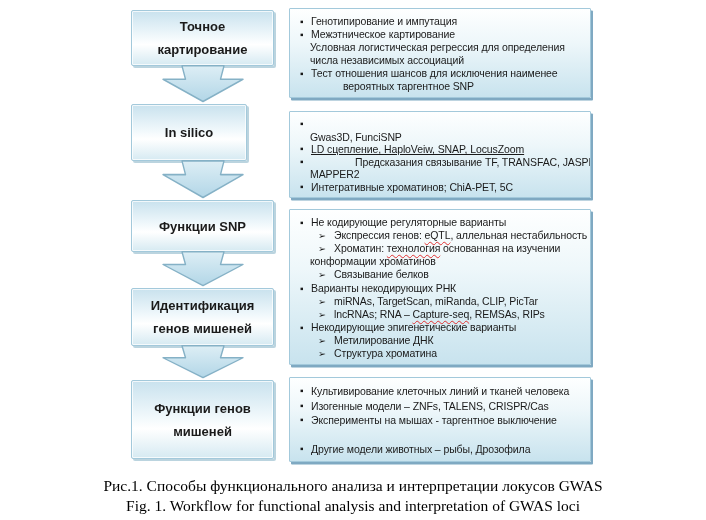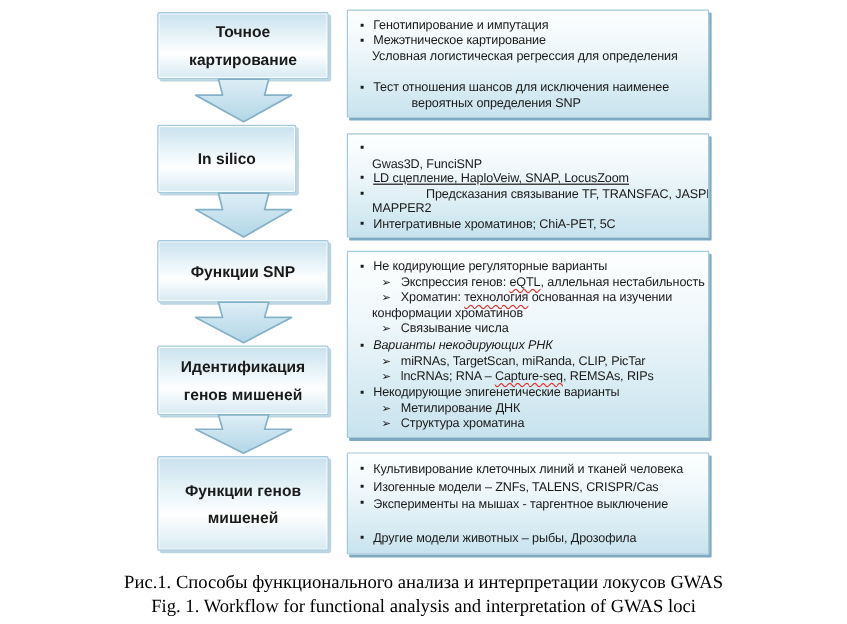--- a/index.html
+++ b/index.html
@@ -76,38 +76,39 @@
       <div class="flow-arrow" style="left: 152.5px; top: 251px; width: 100px; height: 36px;"><svg width="100" height="36" viewBox="0 0 100 36" preserveAspectRatio="none">
           <polygon points="29,0.8 71,0.8 67.5,13.5 90,13.5 50,34.6 10,13.5 32.5,13.5" fill="url(#agrad)" stroke="#85b1c6" stroke-width="1.4" stroke-linejoin="round"></polygon>
         </svg></div>
       <div class="flow-arrow" style="left: 152.5px; top: 345px; width: 100px; height: 34px;"><svg width="100" height="34" viewBox="0 0 100 36" preserveAspectRatio="none">
           <polygon points="29,0.8 71,0.8 67.5,13.5 90,13.5 50,34.6 10,13.5 32.5,13.5" fill="url(#agrad)" stroke="#85b1c6" stroke-width="1.4" stroke-linejoin="round"></polygon>
         </svg></div>
       <div class="panel" style="left: 289px; top: 8px; width: 302px; height: 90px;">
         <div class="pline" style="top: 6px; height: 13px; line-height: 13px;"><span class="bullet sq">▪</span><span class="ptext" style="margin-left: 21px;"><span>Генотипирование и импутация</span></span></div>
         <div class="pline" style="top: 19px; height: 13px; line-height: 13px;"><span class="bullet sq">▪</span><span class="ptext" style="margin-left: 21px;"><span>Межэтническое картирование</span></span></div>
         <div class="pline" style="top: 32px; height: 13px; line-height: 13px;"><span class="ptext" style="margin-left: 20px;"><span>Условная логистическая регрессия для определения</span></span></div>
+        <div class="pline" style="top: 45px; height: 13px; line-height: 13px;"><span class="ptext" style="margin-left: 20px;"><span>числа независимых ассоциаций</span></span></div>
         <div class="pline" style="top: 58px; height: 13px; line-height: 13px;"><span class="bullet sq">▪</span><span class="ptext" style="margin-left: 21px;"><span>Тест отношения шансов для исключения наименее</span></span></div>
-        <div class="pline" style="top: 71px; height: 13px; line-height: 13px;"><span class="ptext" style="margin-left: 53px;"><span>вероятных определения SNP</span></span></div>
+        <div class="pline" style="top: 71px; height: 13px; line-height: 13px;"><span class="ptext" style="margin-left: 53px;"><span>вероятных таргентное SNP</span></span></div>
       </div>
       <div class="panel" style="left: 289px; top: 111px; width: 302px; height: 87px;">
         <div class="pline" style="top: 6px; height: 12.5px; line-height: 12.5px;"><span class="bullet sq">▪</span></div>
         <div class="pline" style="top: 18.5px; height: 12.5px; line-height: 12.5px;"><span class="ptext" style="margin-left: 20px;"><span>Gwas3D, FunciSNP</span></span></div>
         <div class="pline" style="top: 31px; height: 12.5px; line-height: 12.5px;"><span class="bullet sq">▪</span><span class="ptext" style="margin-left: 21px; text-decoration: underline;"><span>LD сцепление, HaploVeiw, SNAP, LocusZoom</span></span></div>
         <div class="pline" style="top: 43.5px; height: 12.5px; line-height: 12.5px;"><span class="bullet sq">▪</span><span class="ptext" style="margin-left: 21px; padding-left: 44px;"><span>Предсказания связывание TF, TRANSFAC, JASPED,</span></span></div>
         <div class="pline" style="top: 56px; height: 12.5px; line-height: 12.5px;"><span class="ptext" style="margin-left: 20px;"><span>MAPPER2</span></span></div>
         <div class="pline" style="top: 68.5px; height: 12.5px; line-height: 12.5px;"><span class="bullet sq">▪</span><span class="ptext" style="margin-left: 21px;"><span>Интегративные хроматинов; ChiA-PET, 5C</span></span></div>
       </div>
       <div class="panel" style="left: 289px; top: 209px; width: 302px; height: 156px;">
         <div class="pline" style="top: 6px; height: 13.1px; line-height: 13.1px;"><span class="bullet sq">▪</span><span class="ptext" style="margin-left: 21px;"><span>Не кодирующие регуляторные варианты</span></span></div>
         <div class="pline" style="top: 19.1px; height: 13.1px; line-height: 13.1px;"><span class="bullet ar">➢</span><span class="ptext" style="margin-left: 44px;"><span>Экспрессия генов: </span><span class="seg-wavy">eQTL</span><span>, аллельная нестабильность</span></span></div>
         <div class="pline" style="top: 32.2px; height: 13.1px; line-height: 13.1px;"><span class="bullet ar">➢</span><span class="ptext" style="margin-left: 44px;"><span>Хроматин: </span><span class="seg-wavy">технология</span><span> основанная на изучении</span></span></div>
         <div class="pline" style="top: 45.3px; height: 13.1px; line-height: 13.1px;"><span class="ptext" style="margin-left: 20px;"><span>конформации хроматинов</span></span></div>
-        <div class="pline" style="top: 58.4px; height: 13.1px; line-height: 13.1px;"><span class="bullet ar">➢</span><span class="ptext" style="margin-left: 44px;"><span>Связывание числа</span></span></div>
-        <div class="pline" style="top: 71.5px; height: 13.1px; line-height: 13.1px;"><span class="bullet sq">▪</span><span class="ptext" style="margin-left: 21px; font-style: italic;"><span>Варианты некодирующих РНК</span></span></div>
+        <div class="pline" style="top: 58.4px; height: 13.1px; line-height: 13.1px;"><span class="bullet ar">➢</span><span class="ptext" style="margin-left: 44px;"><span>Связывание белков</span></span></div>
+        <div class="pline" style="top: 71.5px; height: 13.1px; line-height: 13.1px;"><span class="bullet sq">▪</span><span class="ptext" style="margin-left: 21px;"><span>Варианты некодирующих РНК</span></span></div>
         <div class="pline" style="top: 84.5px; height: 13.1px; line-height: 13.1px;"><span class="bullet ar">➢</span><span class="ptext" style="margin-left: 44px;"><span>miRNAs, TargetScan, miRanda, CLIP, PicTar</span></span></div>
         <div class="pline" style="top: 97.6px; height: 13.1px; line-height: 13.1px;"><span class="bullet ar">➢</span><span class="ptext" style="margin-left: 44px;"><span>lncRNAs; RNA – </span><span class="seg-wavy">Capture-seq</span><span>, REMSAs, RIPs</span></span></div>
         <div class="pline" style="top: 110.7px; height: 13.1px; line-height: 13.1px;"><span class="bullet sq">▪</span><span class="ptext" style="margin-left: 21px;"><span>Некодирующие эпигенетические варианты</span></span></div>
         <div class="pline" style="top: 123.8px; height: 13.1px; line-height: 13.1px;"><span class="bullet ar">➢</span><span class="ptext" style="margin-left: 44px;"><span>Метилирование ДНК</span></span></div>
         <div class="pline" style="top: 136.9px; height: 13.1px; line-height: 13.1px;"><span class="bullet ar">➢</span><span class="ptext" style="margin-left: 44px;"><span>Структура хроматина</span></span></div>
       </div>
       <div class="panel" style="left: 289px; top: 377px; width: 302px; height: 85px;">
         <div class="pline" style="top: 6px; height: 14.6px; line-height: 14.6px;"><span class="bullet sq">▪</span><span class="ptext" style="margin-left: 21px;"><span>Культивирование клеточных линий и тканей человека</span></span></div>
         <div class="pline" style="top: 20.6px; height: 14.6px; line-height: 14.6px;"><span class="bullet sq">▪</span><span class="ptext" style="margin-left: 21px;"><span>Изогенные модели – ZNFs, TALENS, CRISPR/Cas</span></span></div>
         <div class="pline" style="top: 35.2px; height: 14.6px; line-height: 14.6px;"><span class="bullet sq">▪</span><span class="ptext" style="margin-left: 21px;"><span>Эксперименты на мышах - таргентное выключение</span></span></div>

